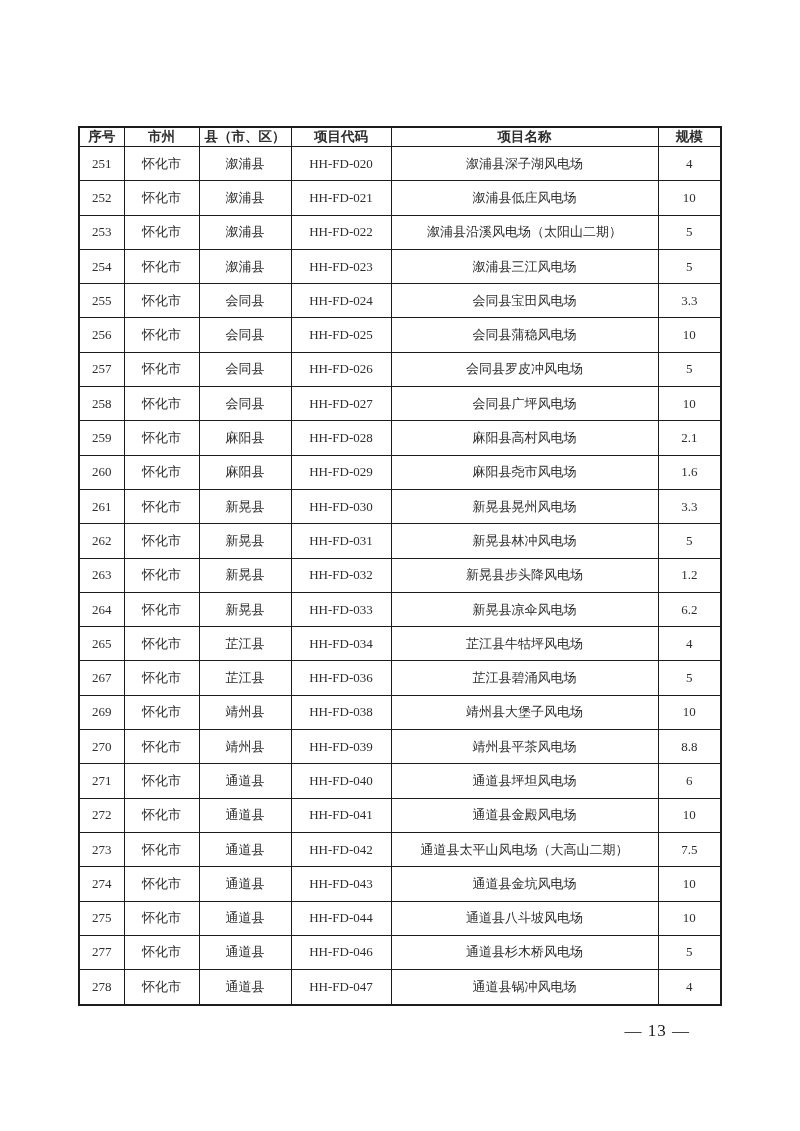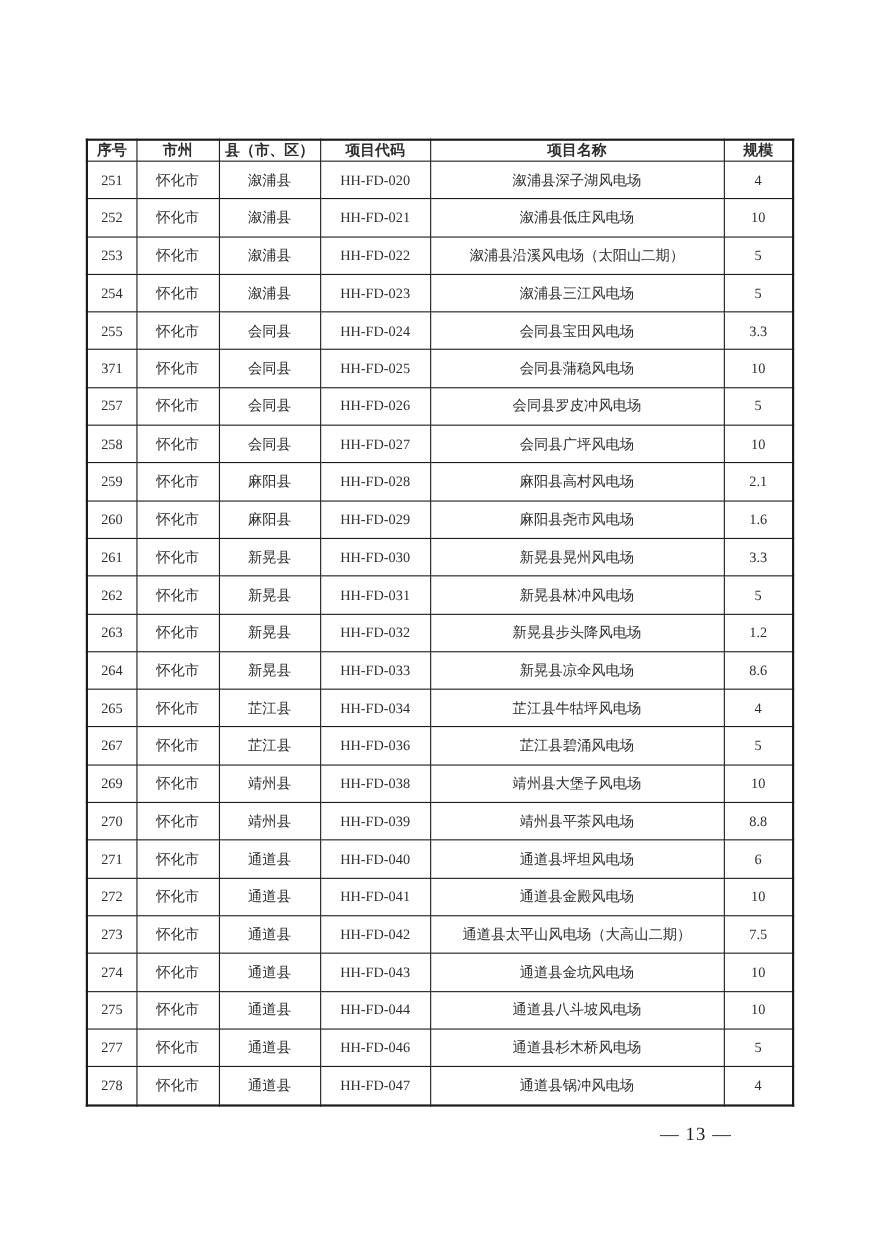--- a/index.html
+++ b/index.html
@@ -46,21 +46,21 @@
   col.c-city   { width: 75px; }
   col.c-county { width: 92px; }
   col.c-code   { width: 100px; }
   col.c-name   { width: 267px; }
   col.c-scale  { width: 63px; }
   .page-number {
     position: absolute;
     top: 1021px;
     left: 600px;
     width: 90px;
-    text-align: left;
+    text-align: right;
     font-size: 17px;
     color: #1e1e1e;
     letter-spacing: 1px;
   }
 </style>
 </head>
 <body>
 
 <div class="page">
 
@@ -118,21 +118,21 @@
         </tr>
         <tr>
           <td>255</td>
           <td>怀化市</td>
           <td>会同县</td>
           <td>HH-FD-024</td>
           <td>会同县宝田风电场</td>
           <td>3.3</td>
         </tr>
         <tr>
-          <td>371</td>
+          <td>256</td>
           <td>怀化市</td>
           <td>会同县</td>
           <td>HH-FD-025</td>
           <td>会同县蒲稳风电场</td>
           <td>10</td>
         </tr>
         <tr>
           <td>257</td>
           <td>怀化市</td>
           <td>会同县</td>
@@ -187,21 +187,21 @@
           <td>HH-FD-032</td>
           <td>新晃县步头降风电场</td>
           <td>1.2</td>
         </tr>
         <tr>
           <td>264</td>
           <td>怀化市</td>
           <td>新晃县</td>
           <td>HH-FD-033</td>
           <td>新晃县凉伞风电场</td>
-          <td>8.6</td>
+          <td>6.2</td>
         </tr>
         <tr>
           <td>265</td>
           <td>怀化市</td>
           <td>芷江县</td>
           <td>HH-FD-034</td>
           <td>芷江县牛牯坪风电场</td>
           <td>4</td>
         </tr>
         <tr>

